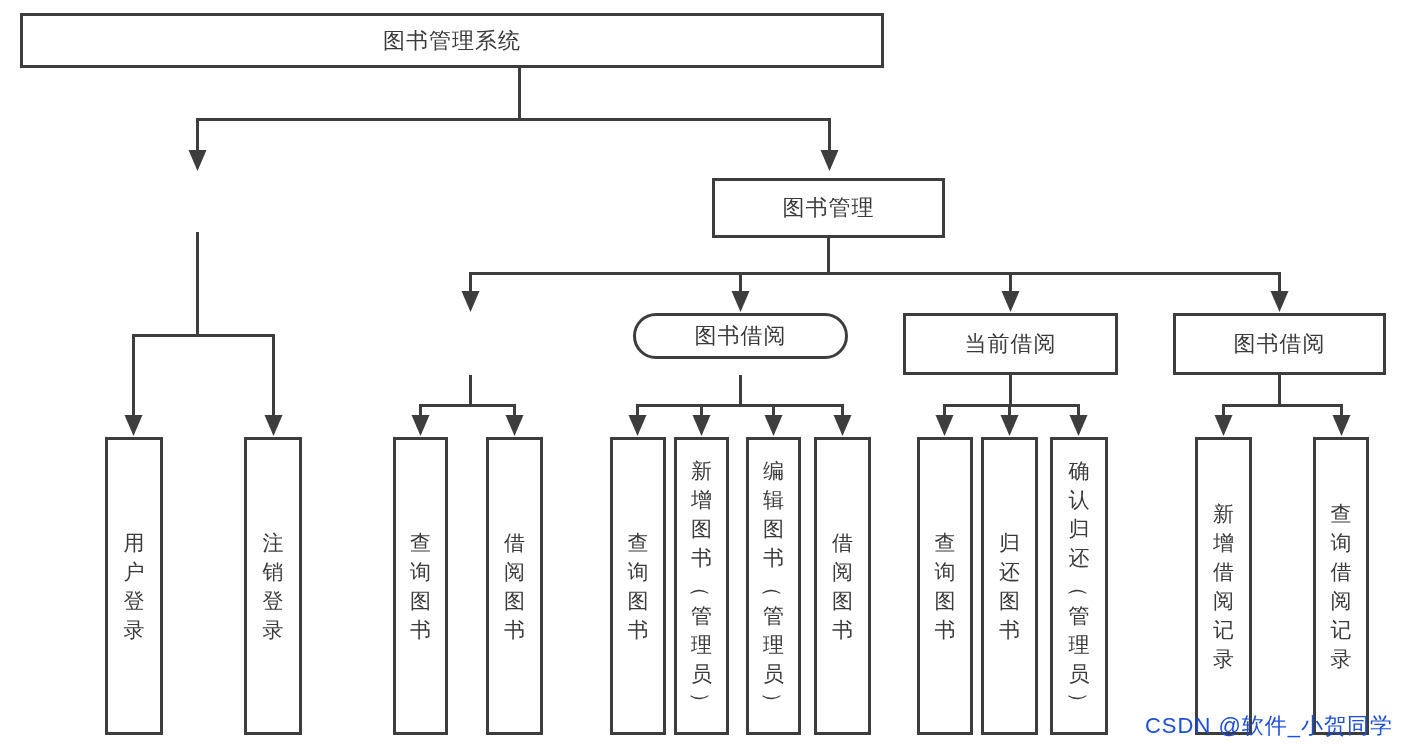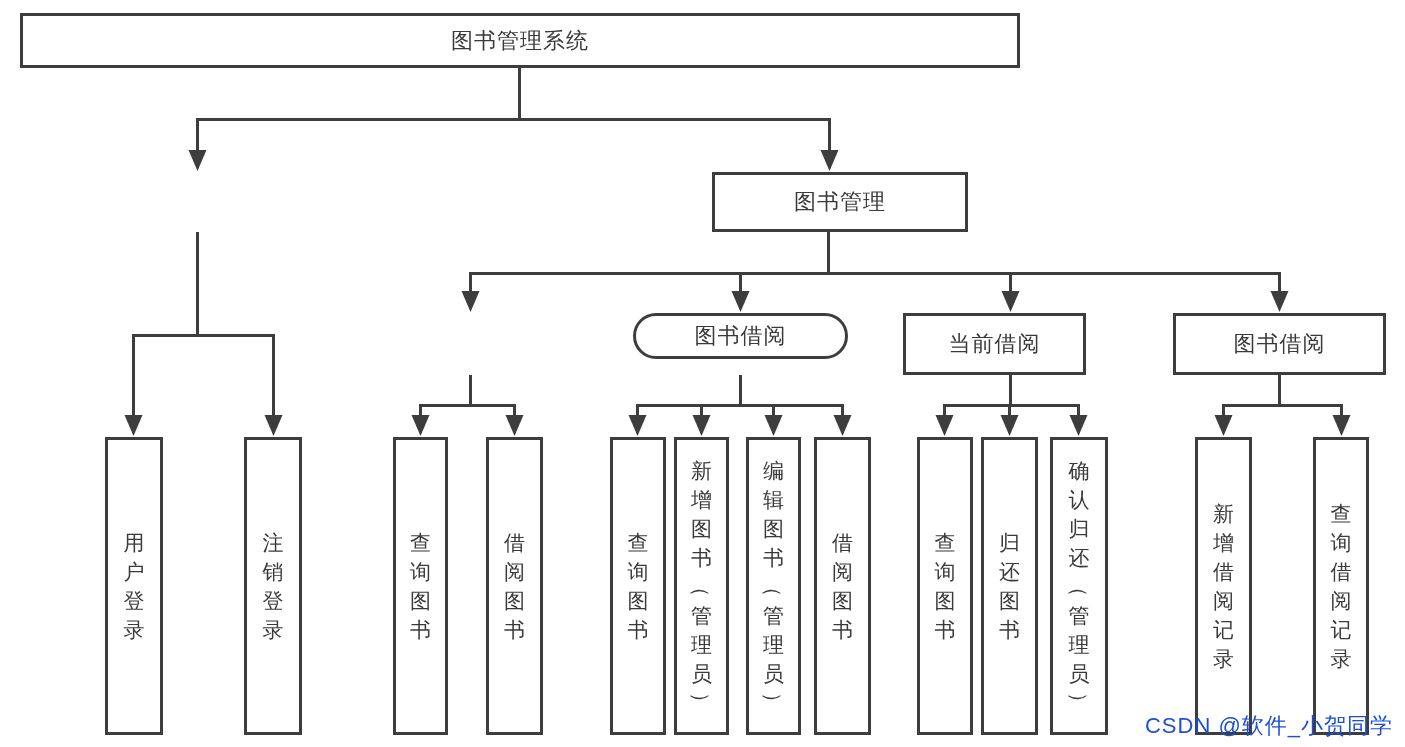--- a/index.html
+++ b/index.html
@@ -82,32 +82,32 @@
       <polygon points="773.5,436 764.5,415 782.5,415"></polygon>
       <polygon points="842.5,436 833.5,415 851.5,415"></polygon>
       <polygon points="944.5,436 935.5,415 953.5,415"></polygon>
       <polygon points="1009.5,436 1000.5,415 1018.5,415"></polygon>
       <polygon points="1078.5,436 1069.5,415 1087.5,415"></polygon>
       <polygon points="1223.5,436 1214.5,415 1232.5,415"></polygon>
       <polygon points="1341.5,436 1332.5,415 1350.5,415"></polygon>
     </g>
   </svg>
 
-  <div class="box hbox" style="left:20px; top:13px; width:1000px; height:55px;">
+  <div class="box hbox" style="left:20px; top:13px; width:864px; height:55px;">
     <span>图书管理系统</span>
   </div>
 
-  <div class="box hbox" style="left:712px; top:172px; width:256px; height:60px;">
+  <div class="box hbox" style="left:712px; top:178px; width:233px; height:60px;">
     <span>图书管理</span>
   </div>
 
   <div class="box hbox" style="left:633px; top:313px; width:215px; height:46px;border-radius:27px;">
     <span>图书借阅</span>
   </div>
-  <div class="box hbox" style="left:903px; top:313px; width:183px; height:62px;">
+  <div class="box hbox" style="left:903px; top:313px; width:215px; height:62px;">
     <span>当前借阅</span>
   </div>
   <div class="box hbox" style="left:1173px; top:313px; width:213px; height:62px;">
     <span>图书借阅</span>
   </div>
 
   <div class="box vbox" style="left:105px; width:58px;">
     <span class="vtext">
         <span>用</span>
         <span>户</span>

